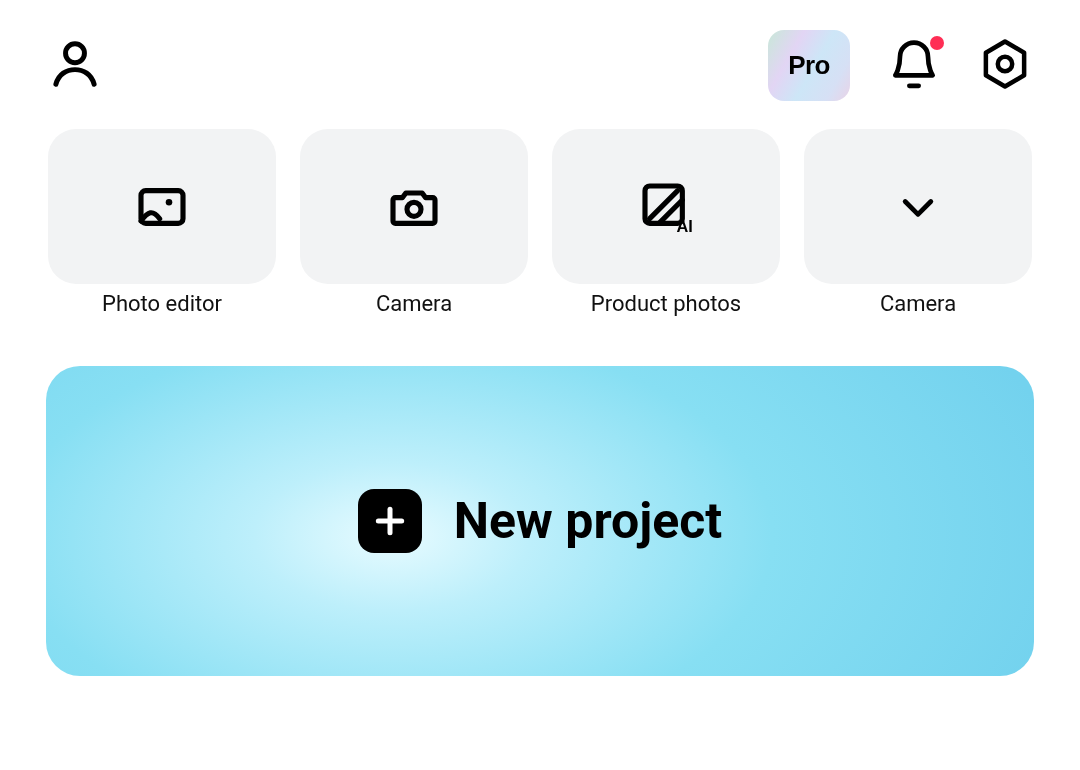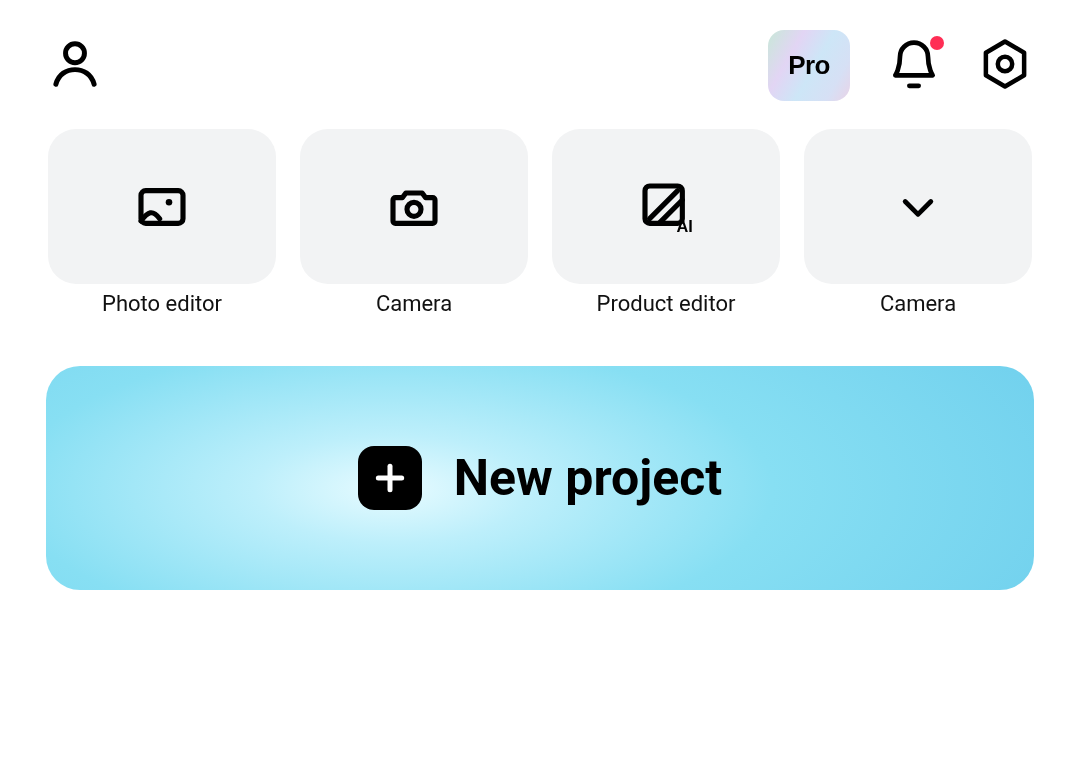--- a/index.html
+++ b/index.html
@@ -72,21 +72,21 @@
     font-size: 22px;
     font-weight: 400;
     color: #111;
     text-align: center;
     line-height: 1.1;
     max-width: 180px;
   }
 
   .new-project {
     margin: 50px 46px 0 46px;
-    height: 224px;
+    height: 310px;
     border-radius: 34px;
     background: radial-gradient(ellipse 70% 120% at 35% 55%, #e7fbff 0%, #bdeffb 20%, #87dff3 55%, #73d2ee 100%);
     display: flex;
     align-items: center;
     justify-content: center;
     gap: 32px;
     cursor: pointer;
   }
   .plus-box {
     width: 64px; height: 64px;
@@ -158,21 +158,21 @@
 
   <div class="tool">
     <div class="tile">
       <svg width="56" height="56" viewBox="0 0 24 24" fill="none" stroke="#000" stroke-width="2.2" stroke-linejoin="round" stroke-linecap="round">
         <rect x="3" y="3" width="16" height="16" rx="2"></rect>
         <line x1="5" y1="17" x2="17" y2="5"></line>
         <line x1="9" y1="19" x2="19" y2="9"></line>
         <text x="16.5" y="22.5" font-size="7" font-weight="700" fill="#000" stroke="none" font-family="Arial">AI</text>
       </svg>
     </div>
-    <div class="tool-label">Product editor</div>
+    <div class="tool-label">Product photos</div>
   </div>
 
   <div class="tool">
     <div class="tile">
       <svg width="44" height="44" viewBox="0 0 24 24" fill="none" stroke="#000" stroke-width="2.6" stroke-linecap="round" stroke-linejoin="round">
         <polyline points="5,9 12,16 19,9"></polyline>
       </svg>
     </div>
     <div class="tool-label">Camera</div>
   </div>

